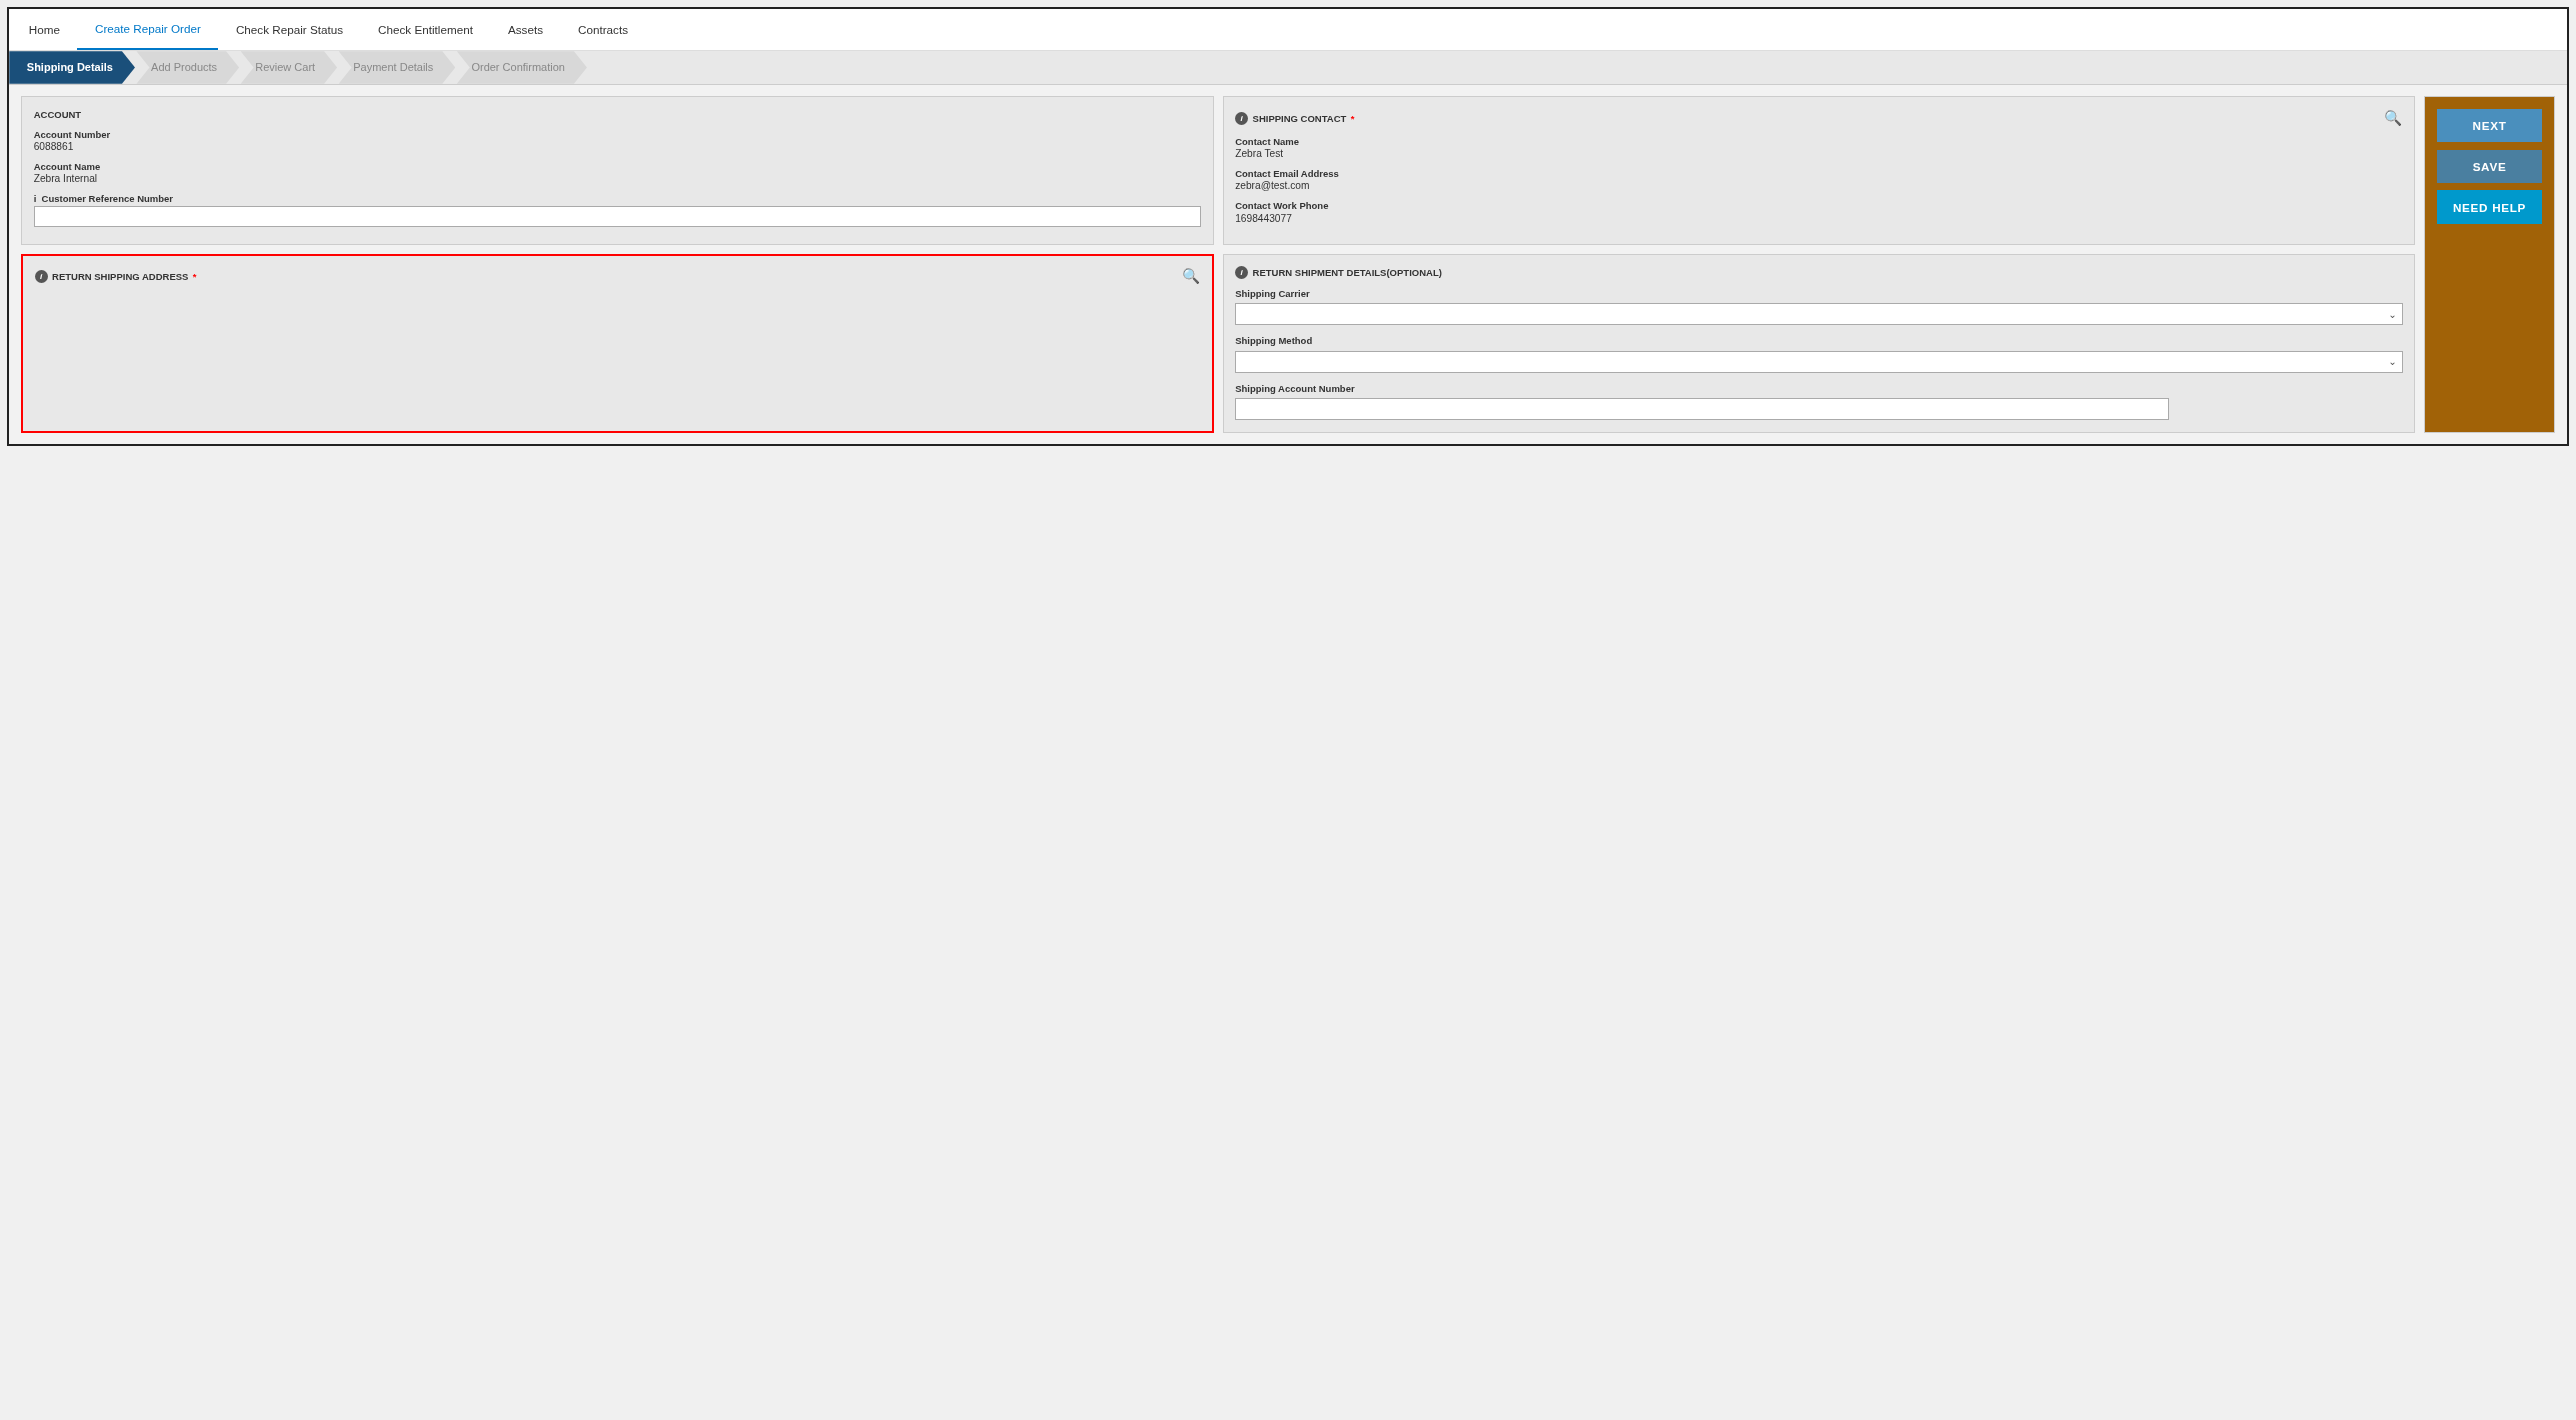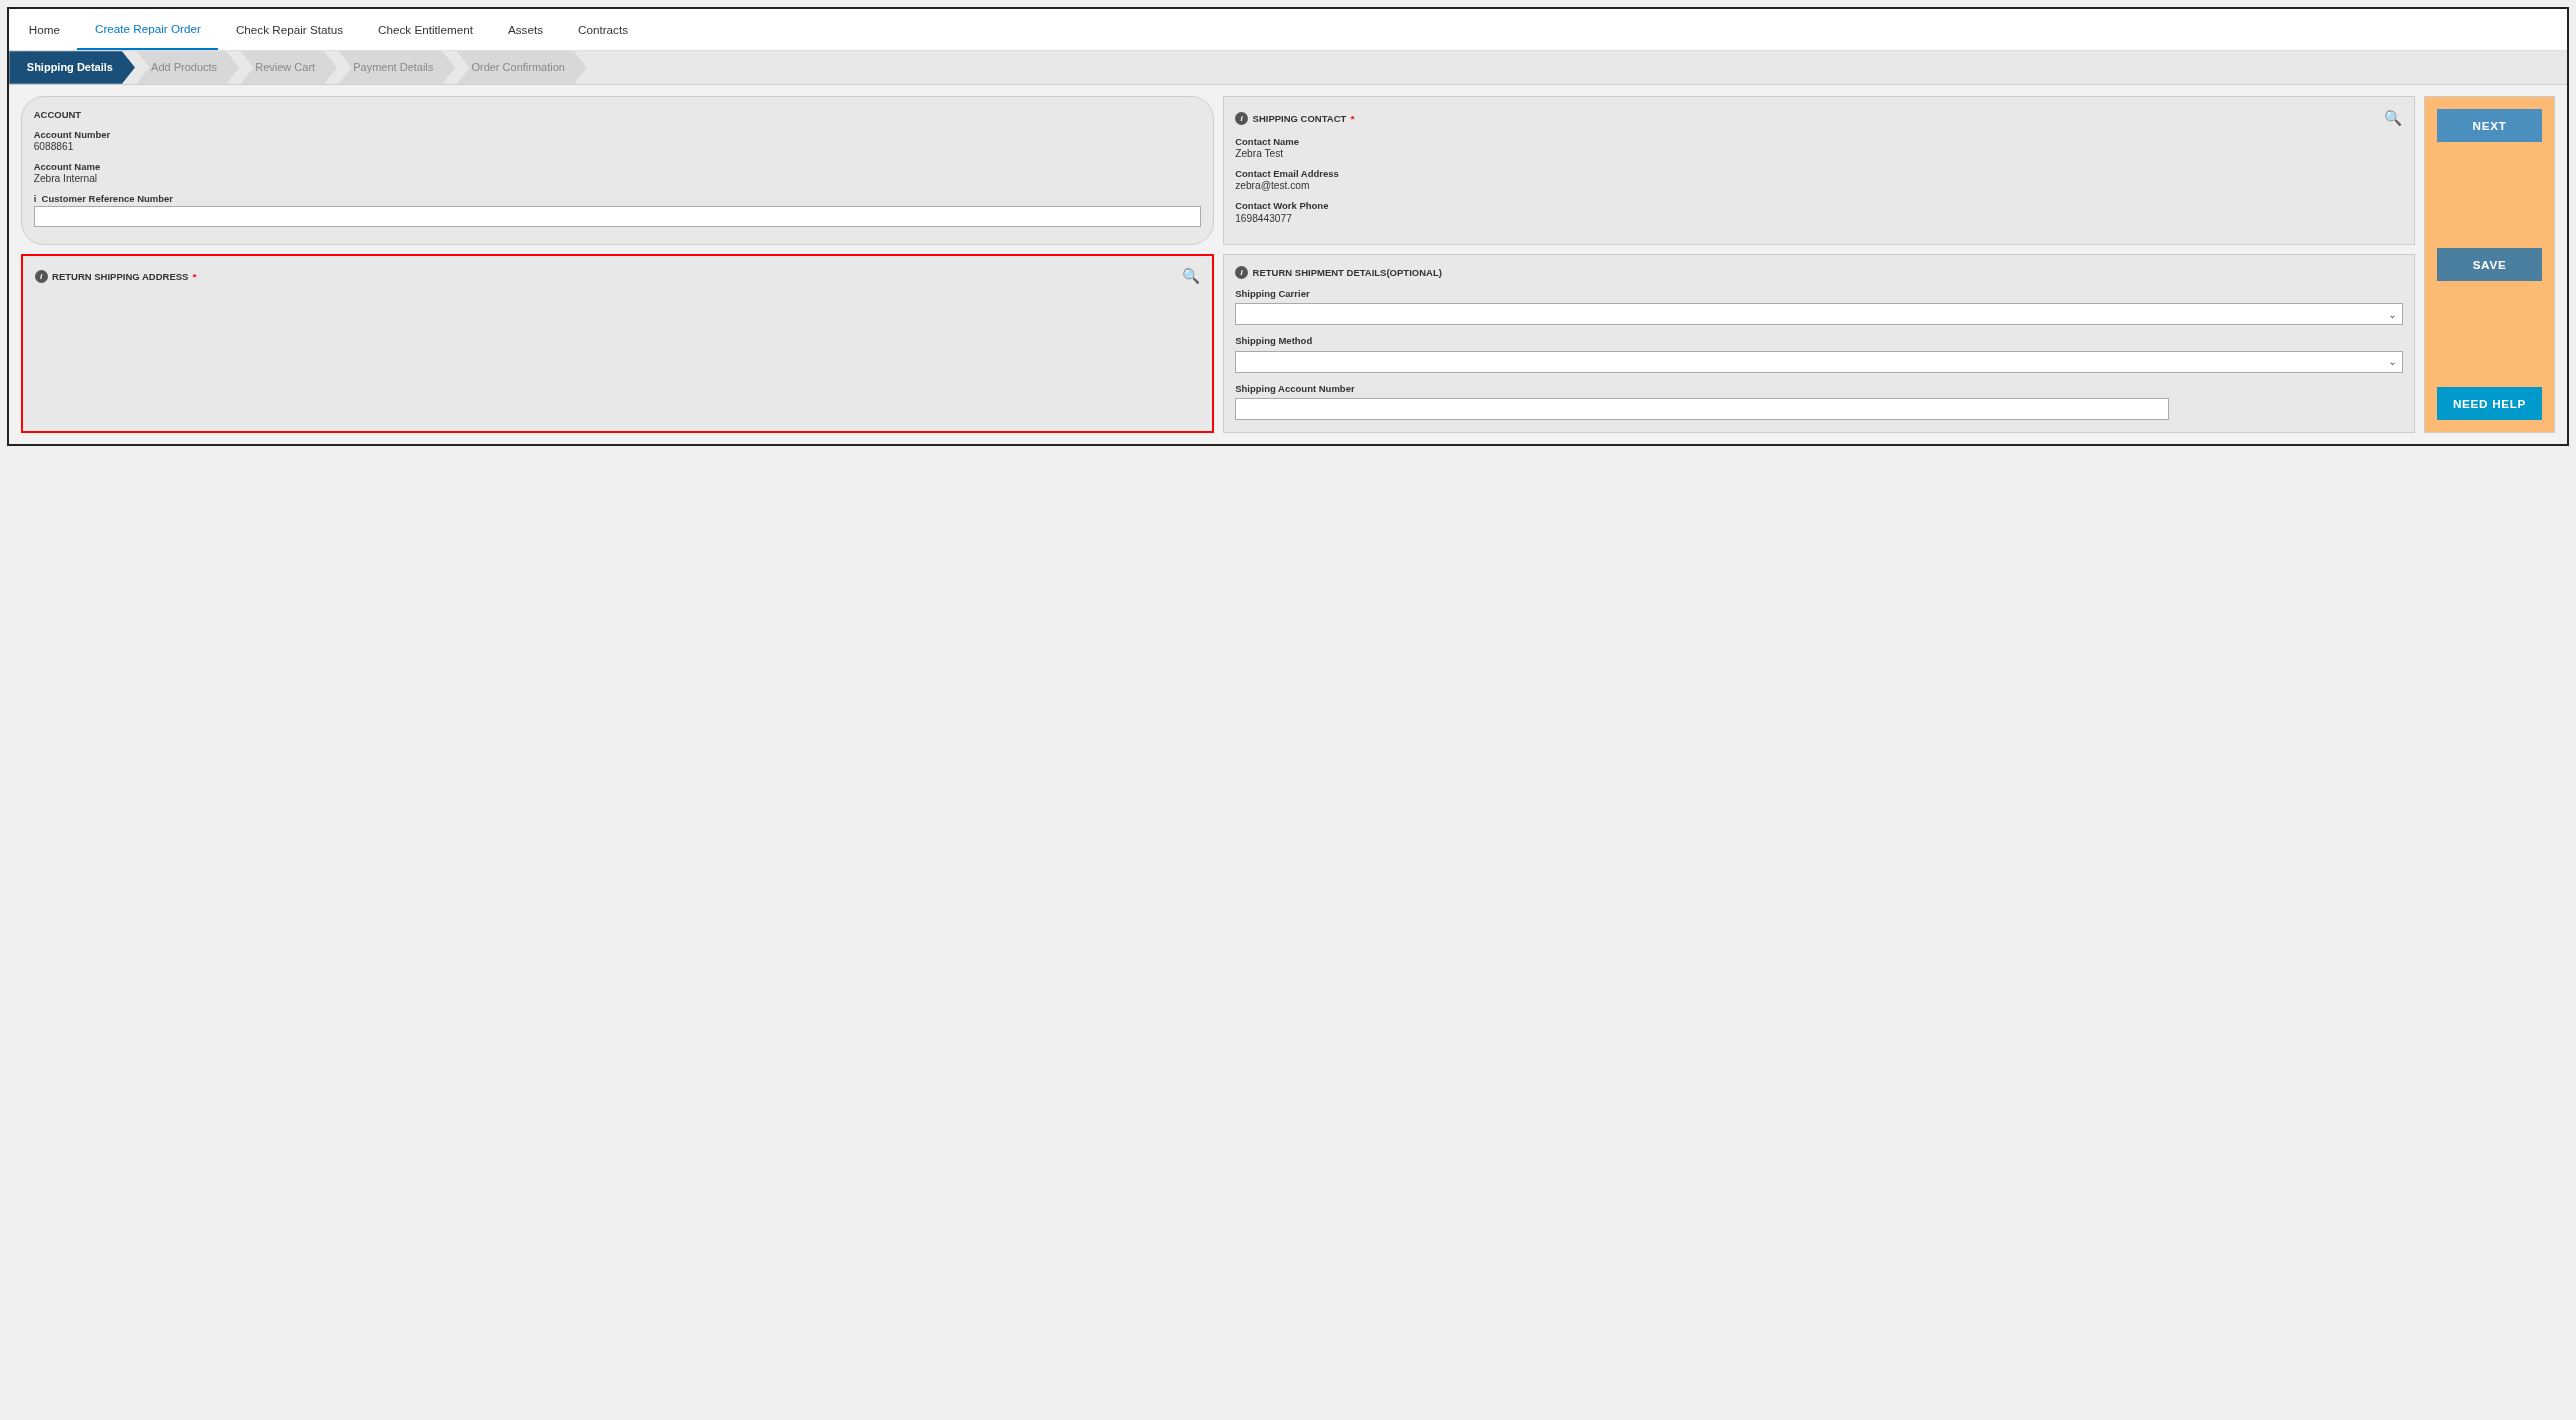--- a/index.html
+++ b/index.html
@@ -156,39 +156,37 @@
       right: 5.8px;
       pointer-events: none;
       font-size: 10.2px;
       color: #555;
     }
 
     
     .account-card {
       grid-column: 1;
       grid-row: 1;
-      border-radius: 23px;
     }
     
     .shipping-contact-card {
       grid-column: 2;
       grid-row: 1;
     }
     
     .buttons-card {
       grid-column: 3;
       grid-row: 1 / 3;
-      background: #fdba74;
+      background: #a16207;
       border: 0.7px solid #ccc;
       padding: 11.7px;
       display: flex;
       flex-direction: column;
       gap: 7.3px;
       min-width: 131px;
-      justify-content: space-between;
     }
 
     
     .return-address-card {
       grid-column: 1;
       grid-row: 2;
       border: 2.2px solid red !important;
     }
     
     .return-shipment-card {

